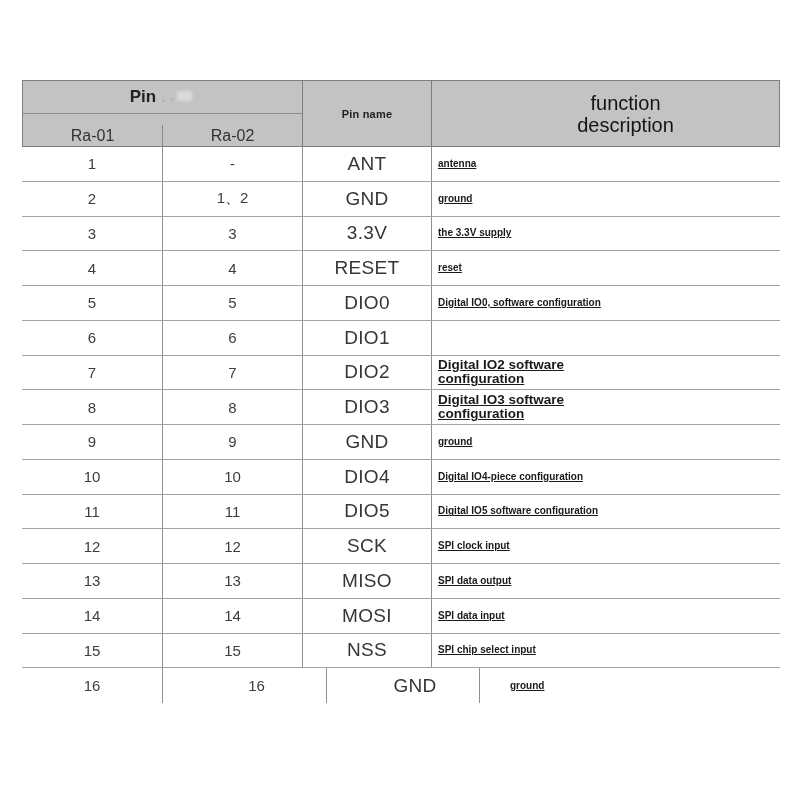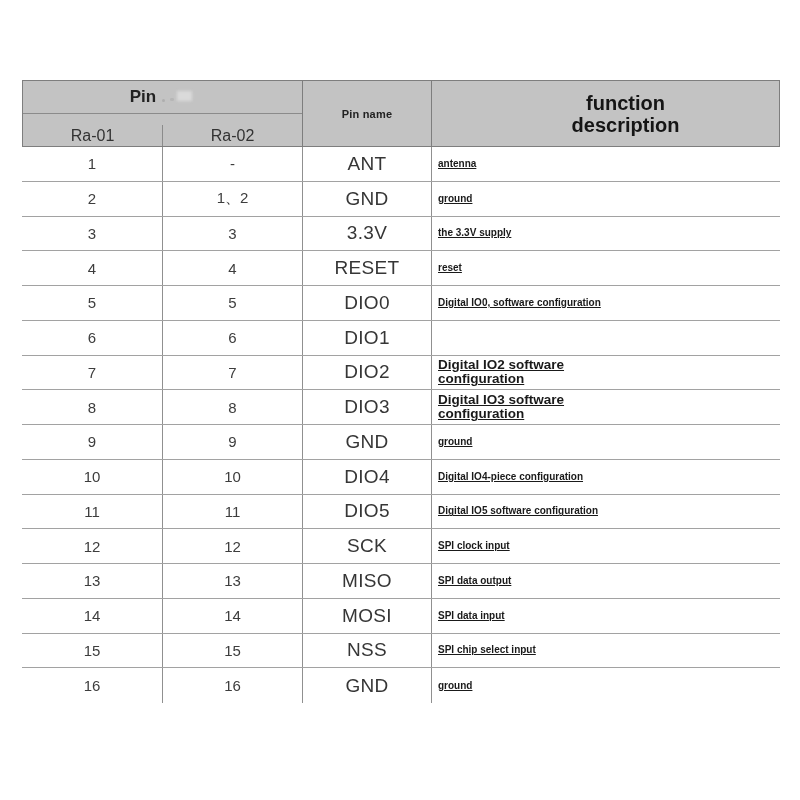--- a/index.html
+++ b/index.html
@@ -87,36 +87,36 @@
     box-sizing: border-box;
   }
   .th-func {
     flex: 1;
     display: flex;
     align-items: center;
     justify-content: center;
     text-align: center;
     font-size: 20px;
     line-height: 22px;
-    font-weight: bold;
+    font-weight: normal;
     color: #151515;
     white-space: pre-line;
     padding-left: 40px;
     box-sizing: border-box;
   }
 
   
   .tbody { width: 100%; }
   .trow {
     display: flex;
     height: 34.75px;
     border-bottom: 1px solid var(--row-line, #a2a2a2);
     box-sizing: border-box;
   }
-  .trow:last-child { border-bottom: none; }
+  .trow:last-child { border-bottom: none; gap: 24px; }
   .cell {
     display: flex;
     align-items: center;
     box-sizing: border-box;
     overflow: hidden;
   }
   .c-ra01 {
     width: 141px;
     justify-content: center;
     border-right: 1px solid var(--col-line, #909090);

